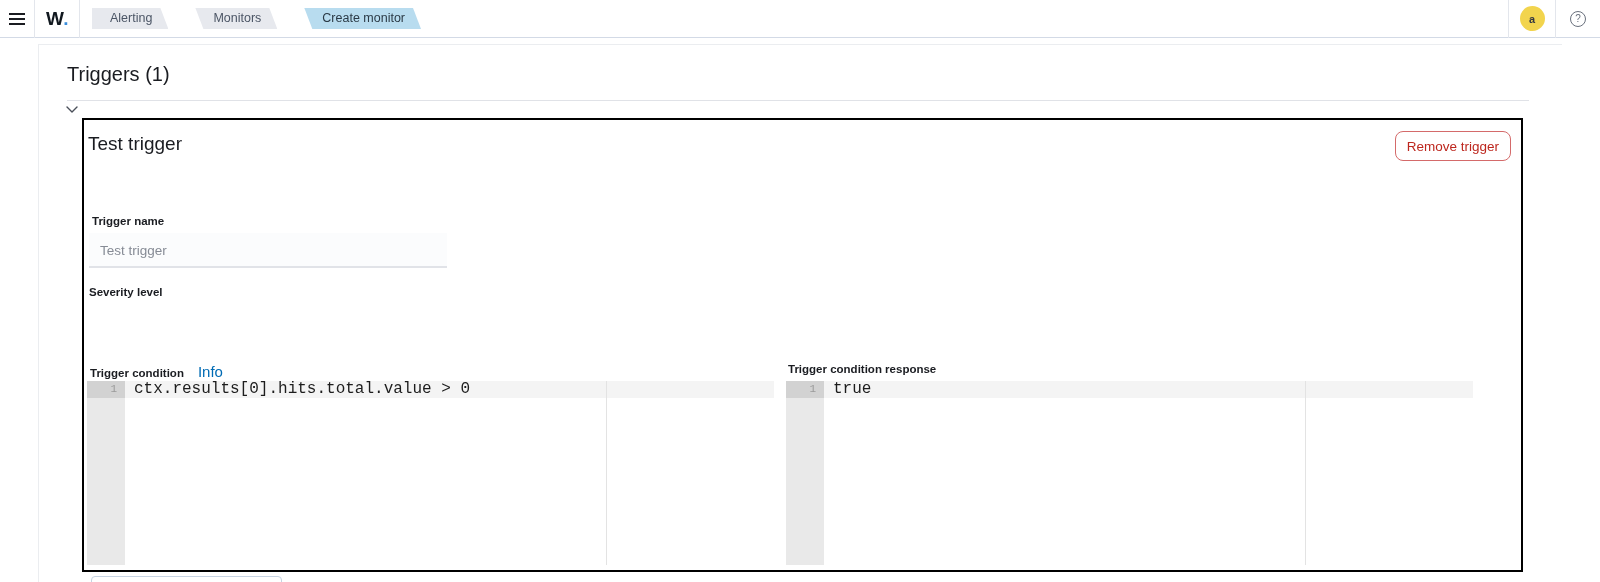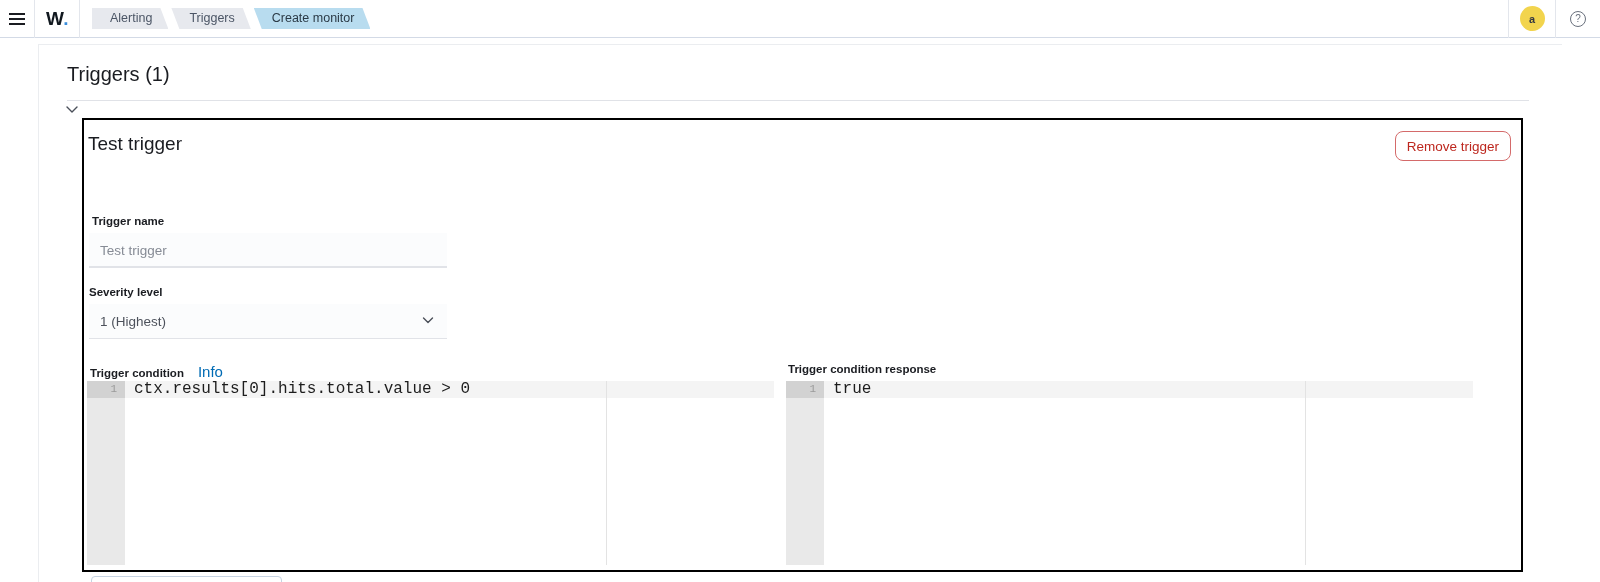--- a/index.html
+++ b/index.html
@@ -28,21 +28,21 @@
   .hamburger span { display: block; width: 16px; height: 2px; background: #1a1c21; }
   .hdr-div { width: 1px; height: 38px; background: #e3e6ec; }
   .logo {
     width: 44px; height: 38px;
     display: flex; align-items: center; justify-content: center;
     font-size: 19px; font-weight: bold; color: #11181f;
     letter-spacing: -0.5px;
   }
   .logo .dot { color: #3a8ddb; }
 
-  .crumbs { display: flex; align-items: center; height: 31px; margin-left: 12px; }
+  .crumbs { display: flex; align-items: center; height: 31px; margin-left: 12px; gap: 24px; }
   .crumb {
     height: 21px; line-height: 21px;
     padding: 0 16px 0 18px;
     font-size: 12.5px; color: #4b5565;
     background: #e7e9ee;
     margin-right: 3px;
     clip-path: polygon(0 0, calc(100% - 8px) 0, 100% 100%, 8px 100%);
     cursor: pointer; white-space: nowrap;
   }
   .crumb.first { clip-path: polygon(0 0, calc(100% - 8px) 0, 100% 100%, 0 100%); }
@@ -211,21 +211,21 @@
       <span></span>
     </div>
     <div class="hdr-div"></div>
     <div class="logo">
       <span>W</span>
         <span class="dot">.</span>
     </div>
     <div class="hdr-div"></div>
     <div class="crumbs">
       <div class="crumb first">Alerting</div>
-      <div class="crumb">Triggers</div>
+      <div class="crumb">Monitors</div>
       <div class="crumb active">Create monitor</div>
     </div>
   </div>
   <div class="hdr-right">
     <div class="avatar-wrap">
       <div class="avatar">a</div>
     </div>
     <div class="help-wrap">
       <div class="help-icon">?</div>
     </div>
@@ -248,28 +248,20 @@
 
       <div class="trigger-head">
         <div class="trigger-name-title">Test trigger</div>
         <button class="remove-btn">Remove trigger</button>
       </div>
 
       <div class="field-label lbl-trigger-name">Trigger name</div>
       <input class="text-input" type="text" value="Test trigger" style="">
 
       <div class="field-label lbl-severity">Severity level</div>
-      <div class="select-box">
-        <span class="val">1 (Highest)</span>
-        <span class="chev">
-          <svg width="16" height="16" viewBox="0 0 16 16" aria-hidden="true">
-            <path d="M3.5 6 L8 10.5 L12.5 6" fill="none" stroke="#4a4f59" stroke-width="1.4" stroke-linecap="round" stroke-linejoin="round"></path>
-          </svg>
-        </span>
-      </div>
 
       <div class="lbl-cond">
         <span class="field-label">Trigger condition</span>
         <span class="info-link">Info</span>
       </div>
 
       <div class="field-label lbl-resp">Trigger condition response</div>
 
       <div class="editor left">
         <div class="ed-gutter">

